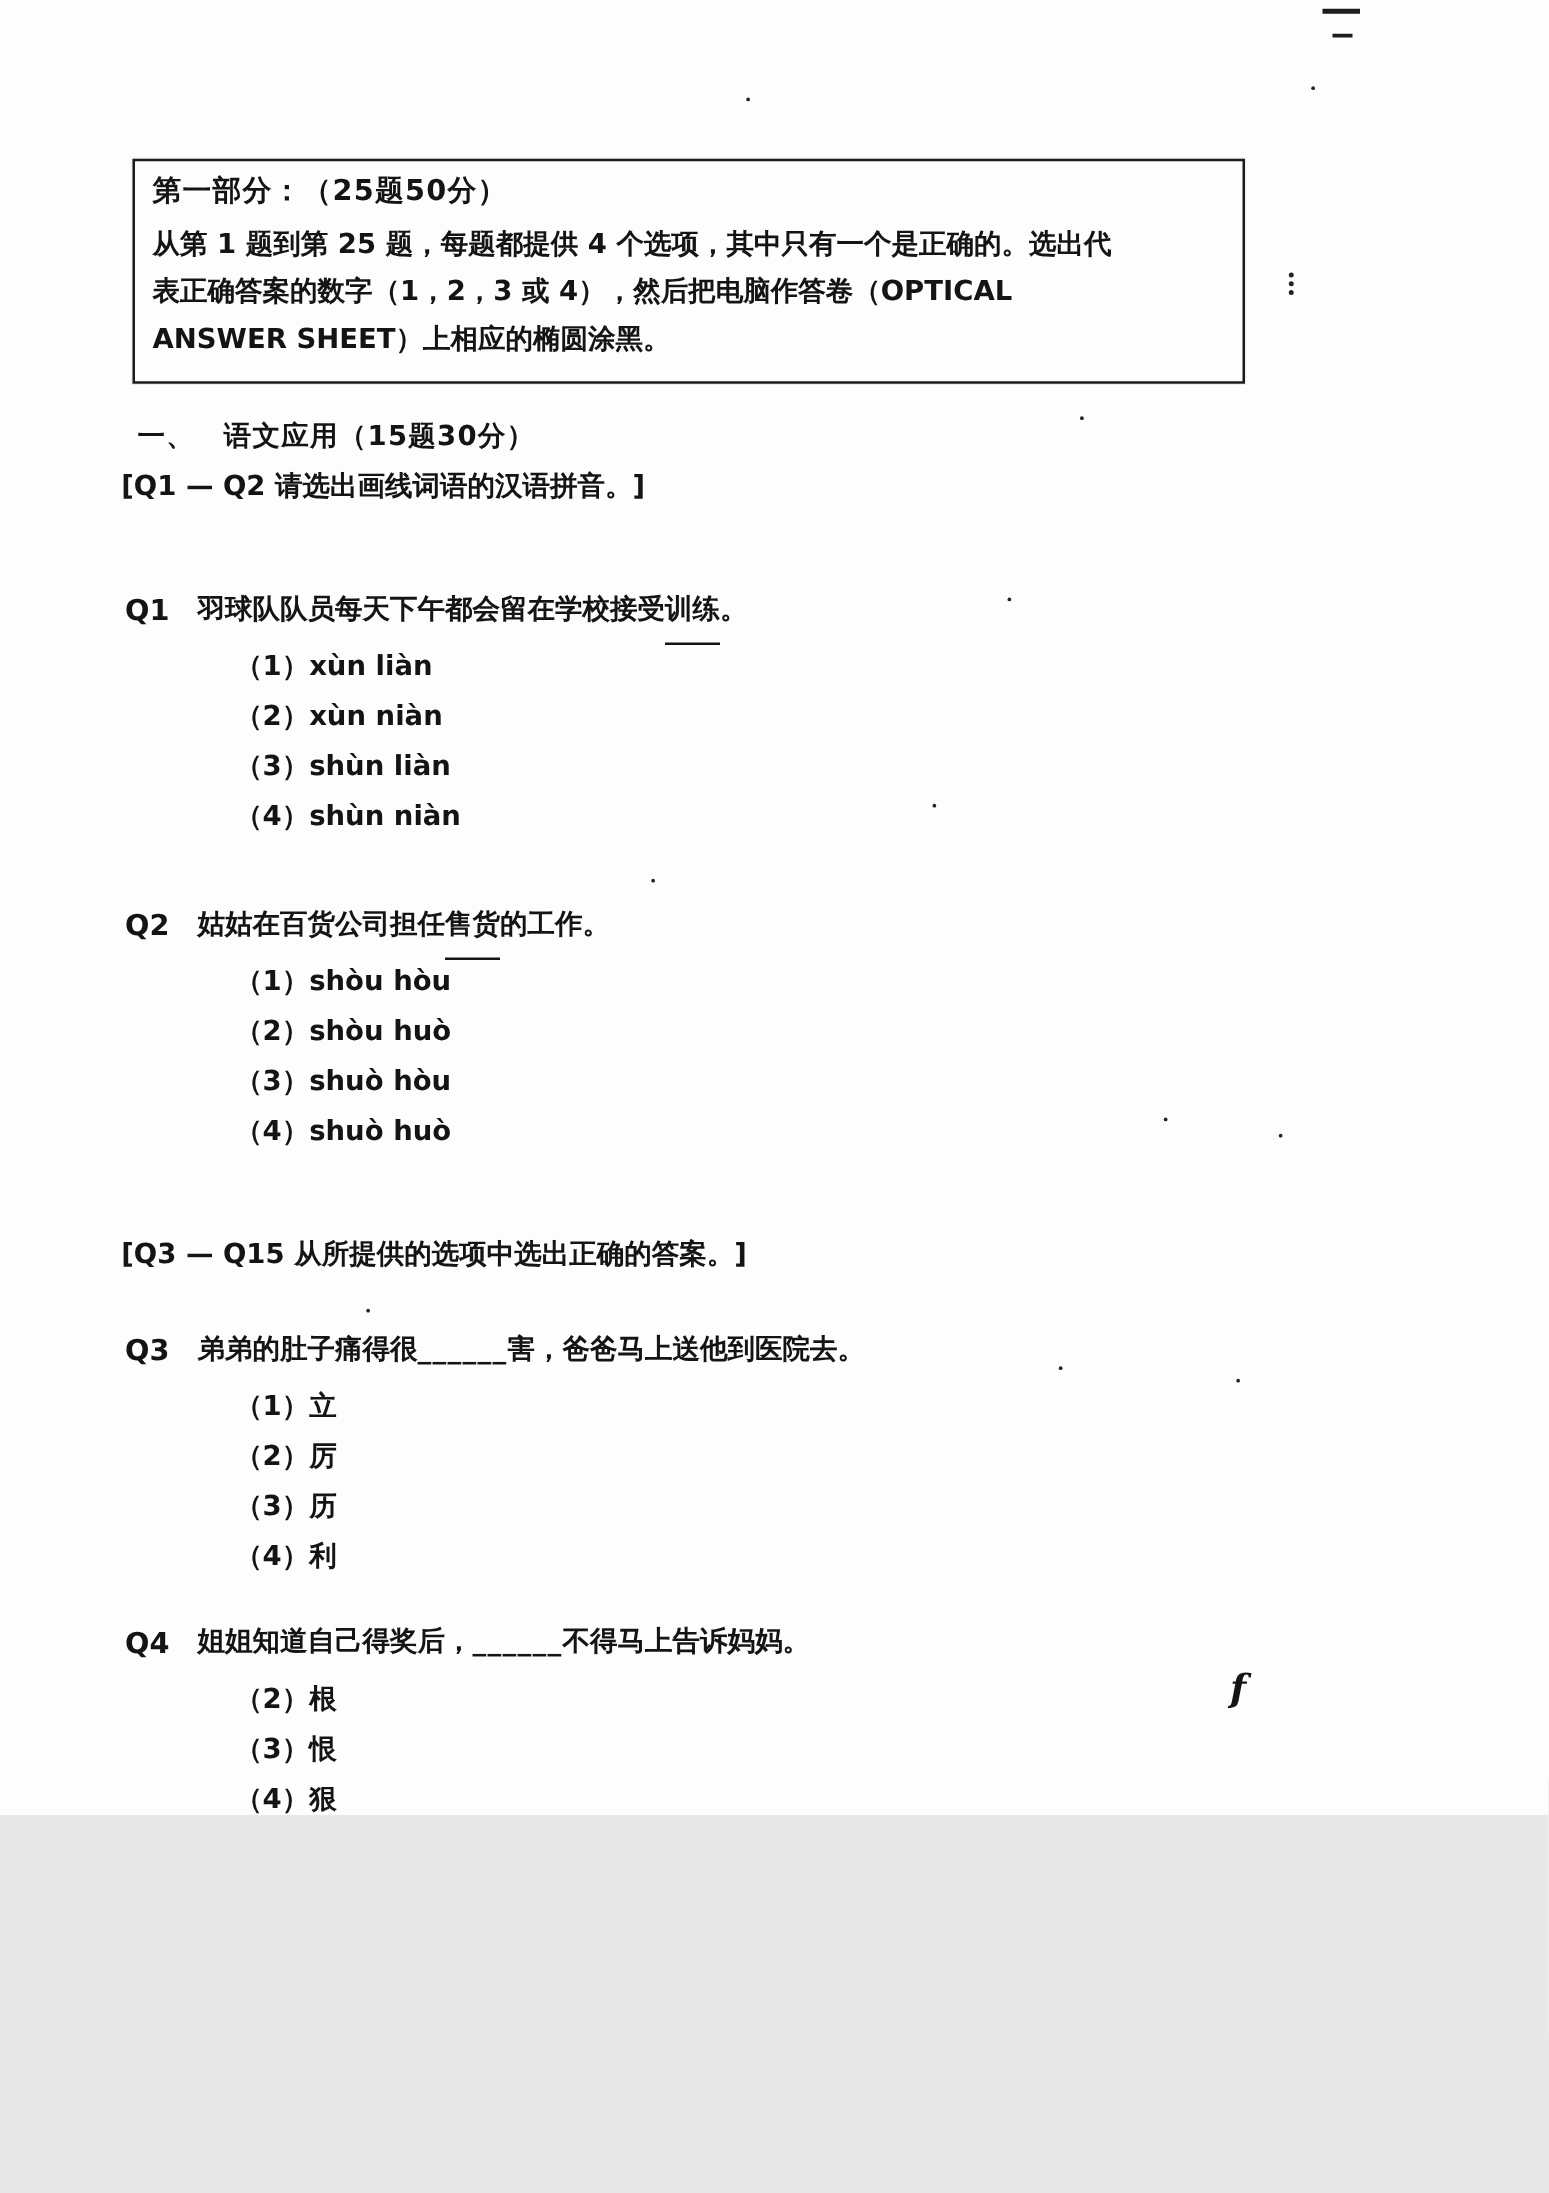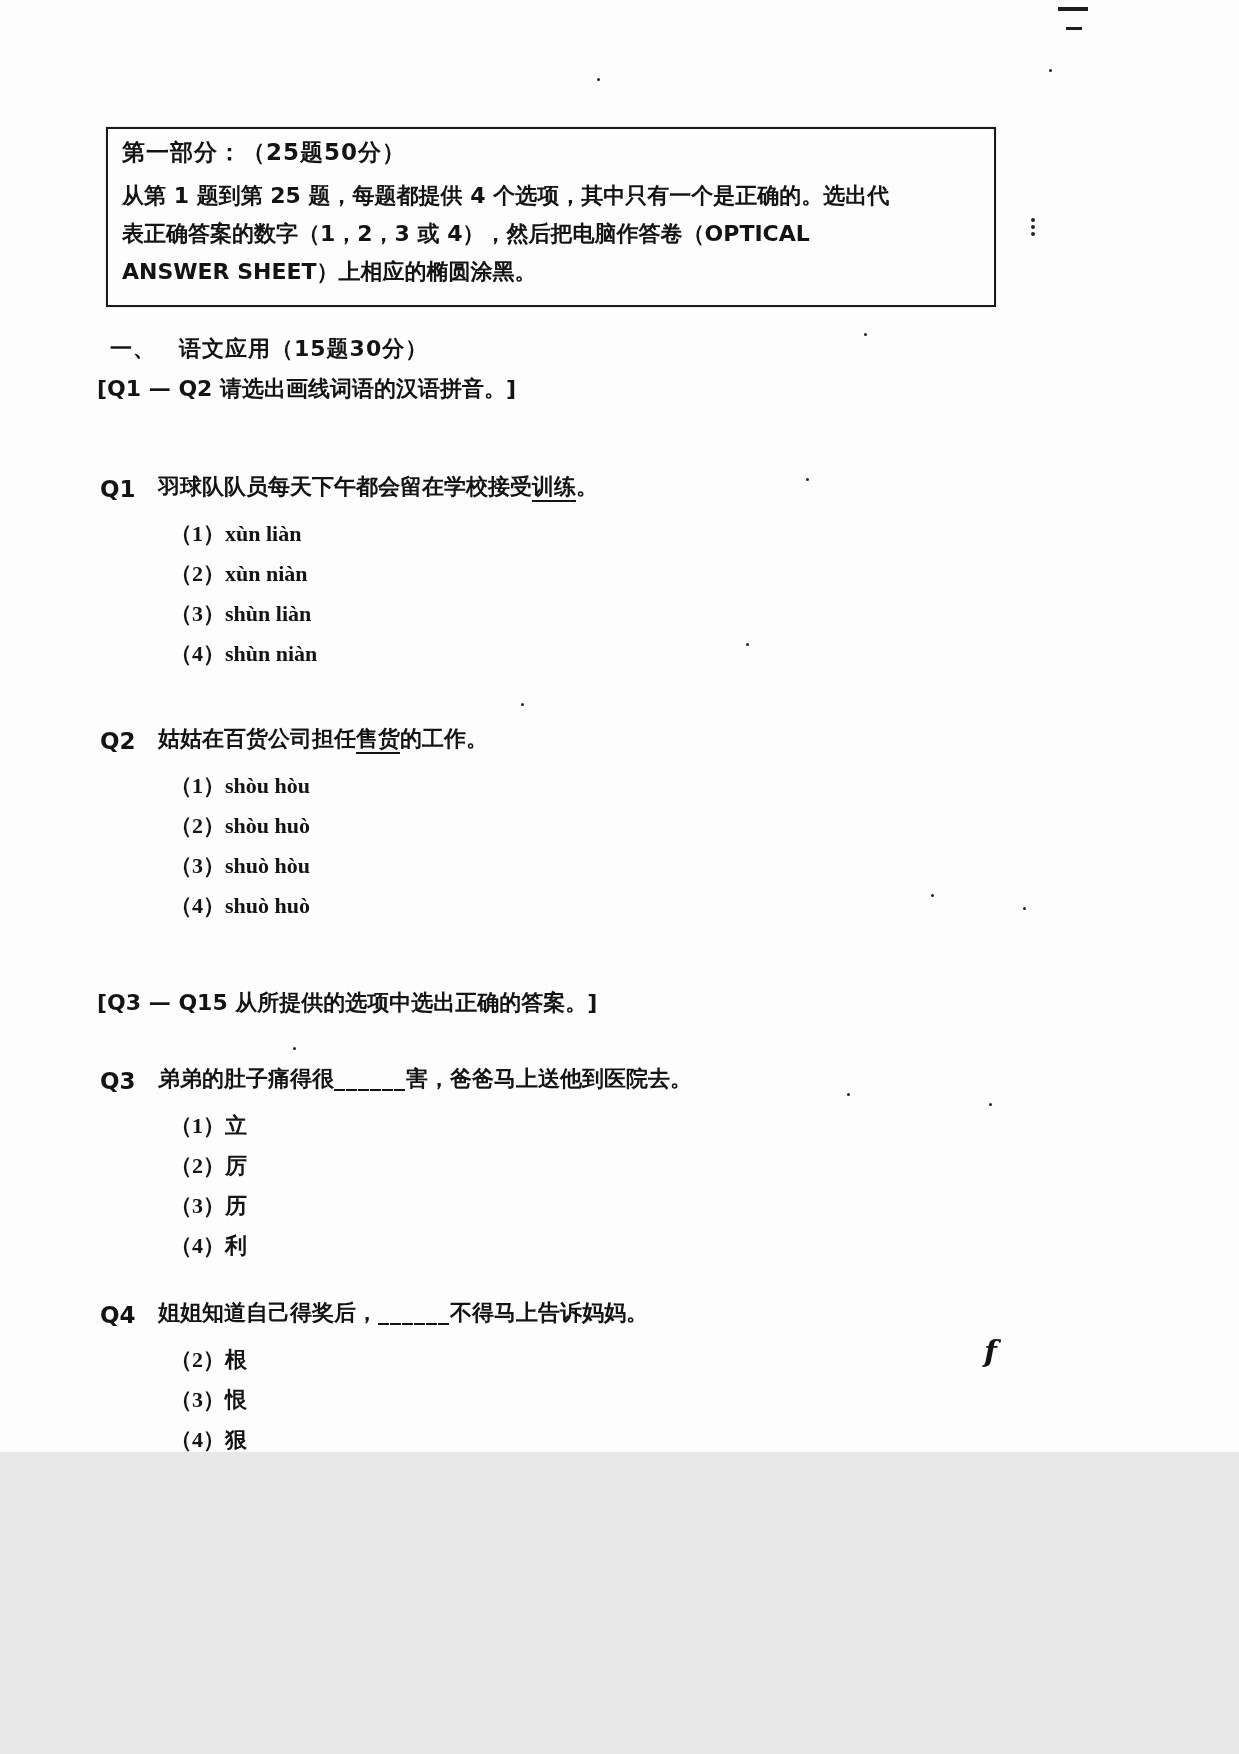--- a/index.html
+++ b/index.html
@@ -40,23 +40,23 @@
   .bracket-q3q15{top:988px;}
   
   .question{position:absolute;left:100px;width:1000px;}
   .q-q1{top:472px;}
   .q-q2{top:724px;}
   .q-q3{top:1064px;}
   .q-q4{top:1298px;}
   .q-line{display:flex;font-size:22px;font-weight:bold;align-items:flex-end;}
   .q-num{width:58px;flex:0 0 58px;font-size:23px;}
   .q-text{white-space:nowrap;}
-  .underlined{border-bottom:2px solid #141414;padding-bottom:1px;}
+  .underlined{border-bottom:2px solid #141414;padding-bottom:14px;}
   .blank{letter-spacing:1px;}
-  .options{margin-left:70px;margin-top:12px;font-family:Liberation Serif, serif;}
+  .options{margin-left:88px;margin-top:12px;}
   .option{font-size:22px;font-weight:bold;line-height:40px;white-space:nowrap;}
   
   .page-num{
     position:absolute;left:516px;top:1490px;
     font-size:23px;font-weight:bold;
   }
   .watermark{
     position:absolute;left:50px;top:1530px;
     font-family:"DejaVu Sans Mono",monospace;
     font-size:19px;color:#0f172a;letter-spacing:1px;

